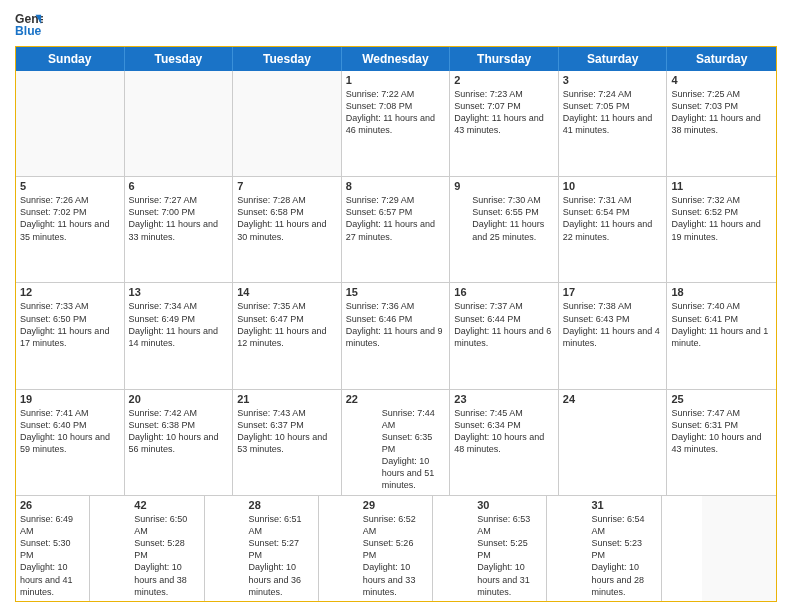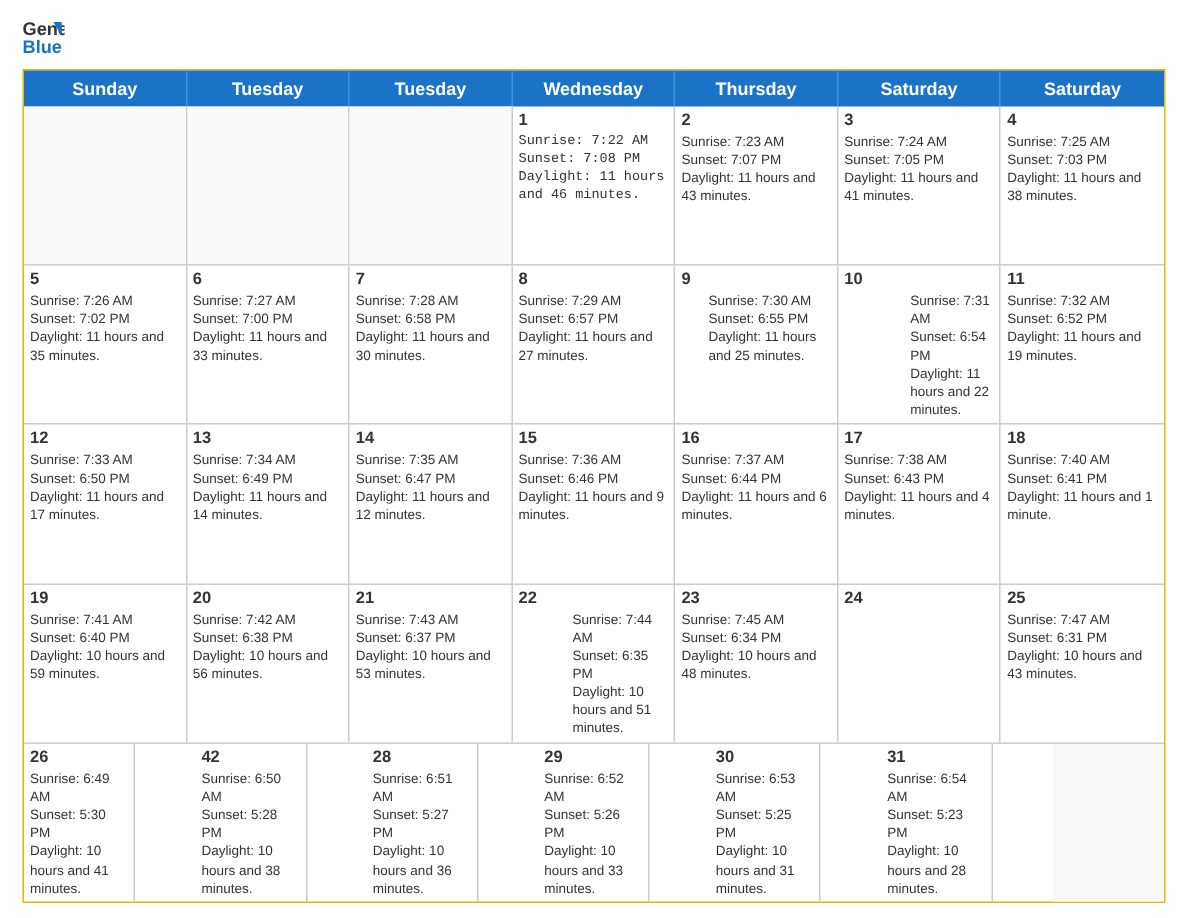--- a/index.html
+++ b/index.html
@@ -126,21 +126,21 @@
         <div class="cal-header-cell">Saturday</div>
         <div class="cal-header-cell">Saturday</div>
       </div>
     <div class="cal-body" id="cal-body">
         <div class="cal-row">
           <div class="cal-cell empty"></div>
           <div class="cal-cell empty"></div>
           <div class="cal-cell empty"></div>
           <div class="cal-cell">
             <span class="day-num">1</span>
-            <div class="cell-text" style="white-space: pre-line; font-family: Liberation Mono, monospace;">Sunrise: 7:22 AM
+            <div class="cell-text" style="white-space: pre-line;">Sunrise: 7:22 AM
 Sunset: 7:08 PM
 Daylight: 11 hours and 46 minutes.</div>
           </div>
           <div class="cal-cell">
             <span class="day-num">2</span>
             <div class="cell-text" style="white-space: pre-line;">Sunrise: 7:23 AM
 Sunset: 7:07 PM
 Daylight: 11 hours and 43 minutes.</div>
           </div>
           <div class="cal-cell">
@@ -182,21 +182,21 @@
 Daylight: 11 hours and 27 minutes.</div>
           </div>
           <div class="cal-cell">
             <span class="day-num">9</span>
             <div class="cell-text" style="white-space: pre-line; margin-left: 18px;">Sunrise: 7:30 AM
 Sunset: 6:55 PM
 Daylight: 11 hours and 25 minutes.</div>
           </div>
           <div class="cal-cell">
             <span class="day-num">10</span>
-            <div class="cell-text" style="white-space: pre-line; margin-left: 44px;">Sunrise: 7:31 AM
+            <div class="cell-text" style="white-space: pre-line;">Sunrise: 7:31 AM
 Sunset: 6:54 PM
 Daylight: 11 hours and 22 minutes.</div>
           </div>
           <div class="cal-cell">
             <span class="day-num">11</span>
             <div class="cell-text" style="white-space: pre-line;">Sunrise: 7:32 AM
 Sunset: 6:52 PM
 Daylight: 11 hours and 19 minutes.</div>
           </div>
         </div>

